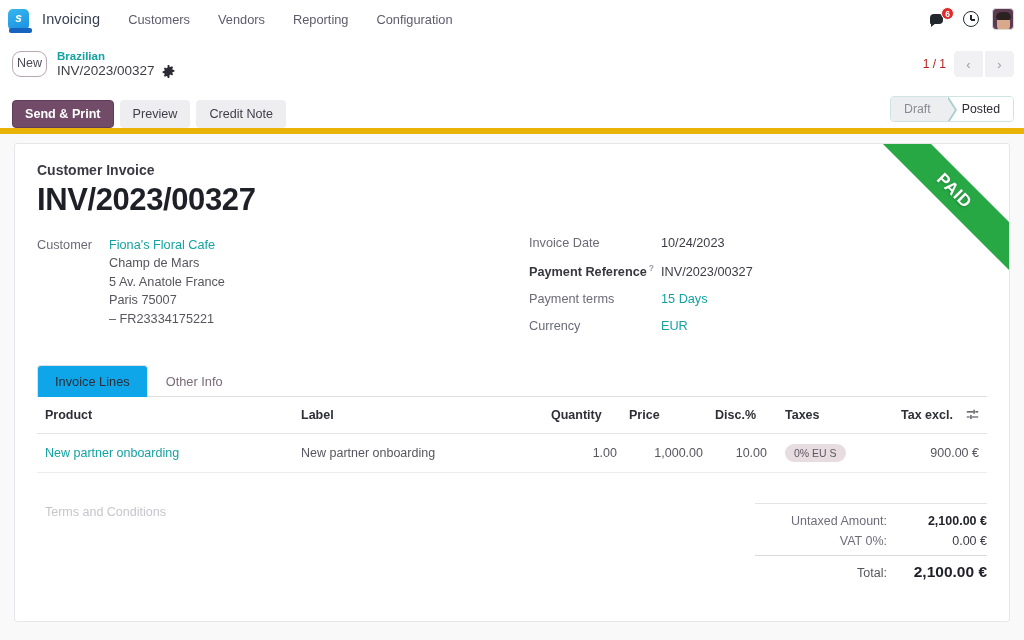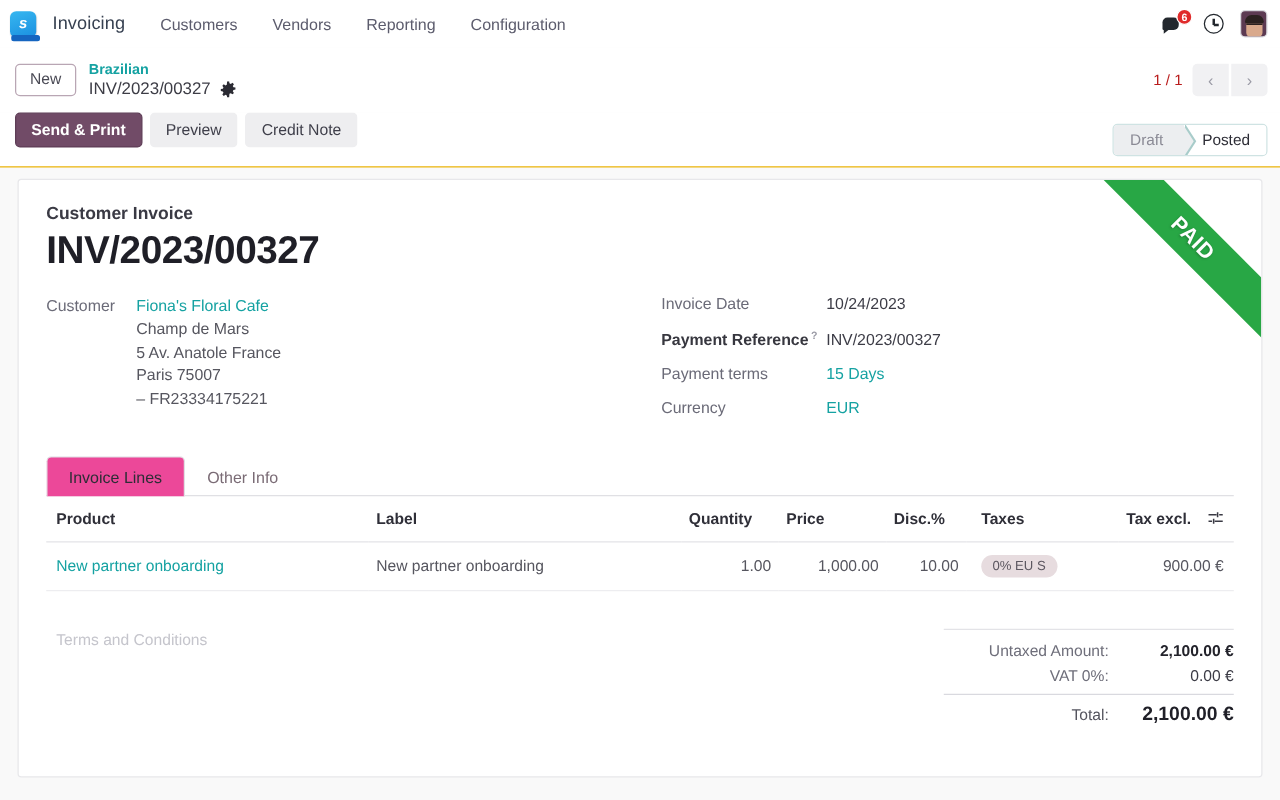--- a/index.html
+++ b/index.html
@@ -97,21 +97,21 @@
 
   
   .control-panel {
     background: #ffffff; height: 52px;
     display: flex; align-items: center; padding: 0 10px 0 12px;
     position: relative;
   }
   .new-btn {
     font-size: 12.5px; color: #4a4a55;
     border: 1px solid #b9a6b4; background: #fff;
-    border-radius: 4px; padding: 5px 11px; cursor: pointer;
+    border-radius: 9px; padding: 5px 4px; cursor: pointer;
     line-height: 1.1;
   }
   .breadcrumb { margin-left: 10px; line-height: 1.22; }
   .bc-parent {
     font-size: 11.5px; color: #15a2a2; font-weight: bold; cursor: pointer;
     display: block;
   }
   .bc-current-row { display: flex; align-items: center; gap: 7px; }
   .bc-current { font-size: 13.5px; color: #3d3d46; }
   .gear-icon { width: 13px; height: 13px; cursor: pointer; flex: 0 0 auto; }
@@ -126,22 +126,22 @@
     width: 29px; height: 26px; background: #f1f1f3;
     display: flex; align-items: center; justify-content: center;
     cursor: pointer; color: #9a9aa5; font-size: 13px;
   }
   .pager-btn:first-child { border-radius: 4px 0 0 4px; margin-right: 2px; }
   .pager-btn:last-child { border-radius: 0 4px 4px 0; }
 
   
   .action-row {
     background: #ffffff; height: 44px;
-    display: flex; align-items: flex-start; padding: 0 10px 0 12px;
-    position: relative; border-bottom: 1px solid #eab308;
+    display: flex; align-items: flex-end; padding: 0 10px 0 12px;
+    position: relative; border-bottom: 6px solid #eab308;
   }
   .btn {
     font-size: 12.6px; border-radius: 4px; padding: 6px 12px;
     cursor: pointer; margin-right: 6px; line-height: 1.15;
     border: 1px solid transparent;
   }
   .btn-primary { background: #714b67; color: #ffffff; border-color: #5e3d56; font-weight: bold; }
   .btn-secondary { background: #eeeef0; color: #3f3f4a; }
 
   .statusbar {
@@ -216,21 +216,21 @@
   .col-right .field-label { width: 132px; }
 
   
   .tabs { display: flex; margin-top: 19px; border-bottom: 1px solid #e0e0e4; }
   .tab {
     font-size: 12.8px; padding: 8px 17px; cursor: pointer;
     color: #7a6b75; border: 1px solid transparent; border-bottom: none;
     border-radius: 4px 4px 0 0; margin-bottom: -1px;
   }
   .tab.active {
-    color: #2d2d36; background: #ec4899;
+    color: #2d2d36; background: #0ea5e9;
     border-color: #e0e0e4; border-bottom-color: #ffffff;
   }
 
   
   table.lines { width: 100%; border-collapse: collapse; }
   table.lines th {
     font-size: 12.5px; font-weight: bold; color: #2f2f38;
     padding: 11px 6px; text-align: left; border-bottom: 1px solid #e3e3e7;
     white-space: nowrap;
   }

